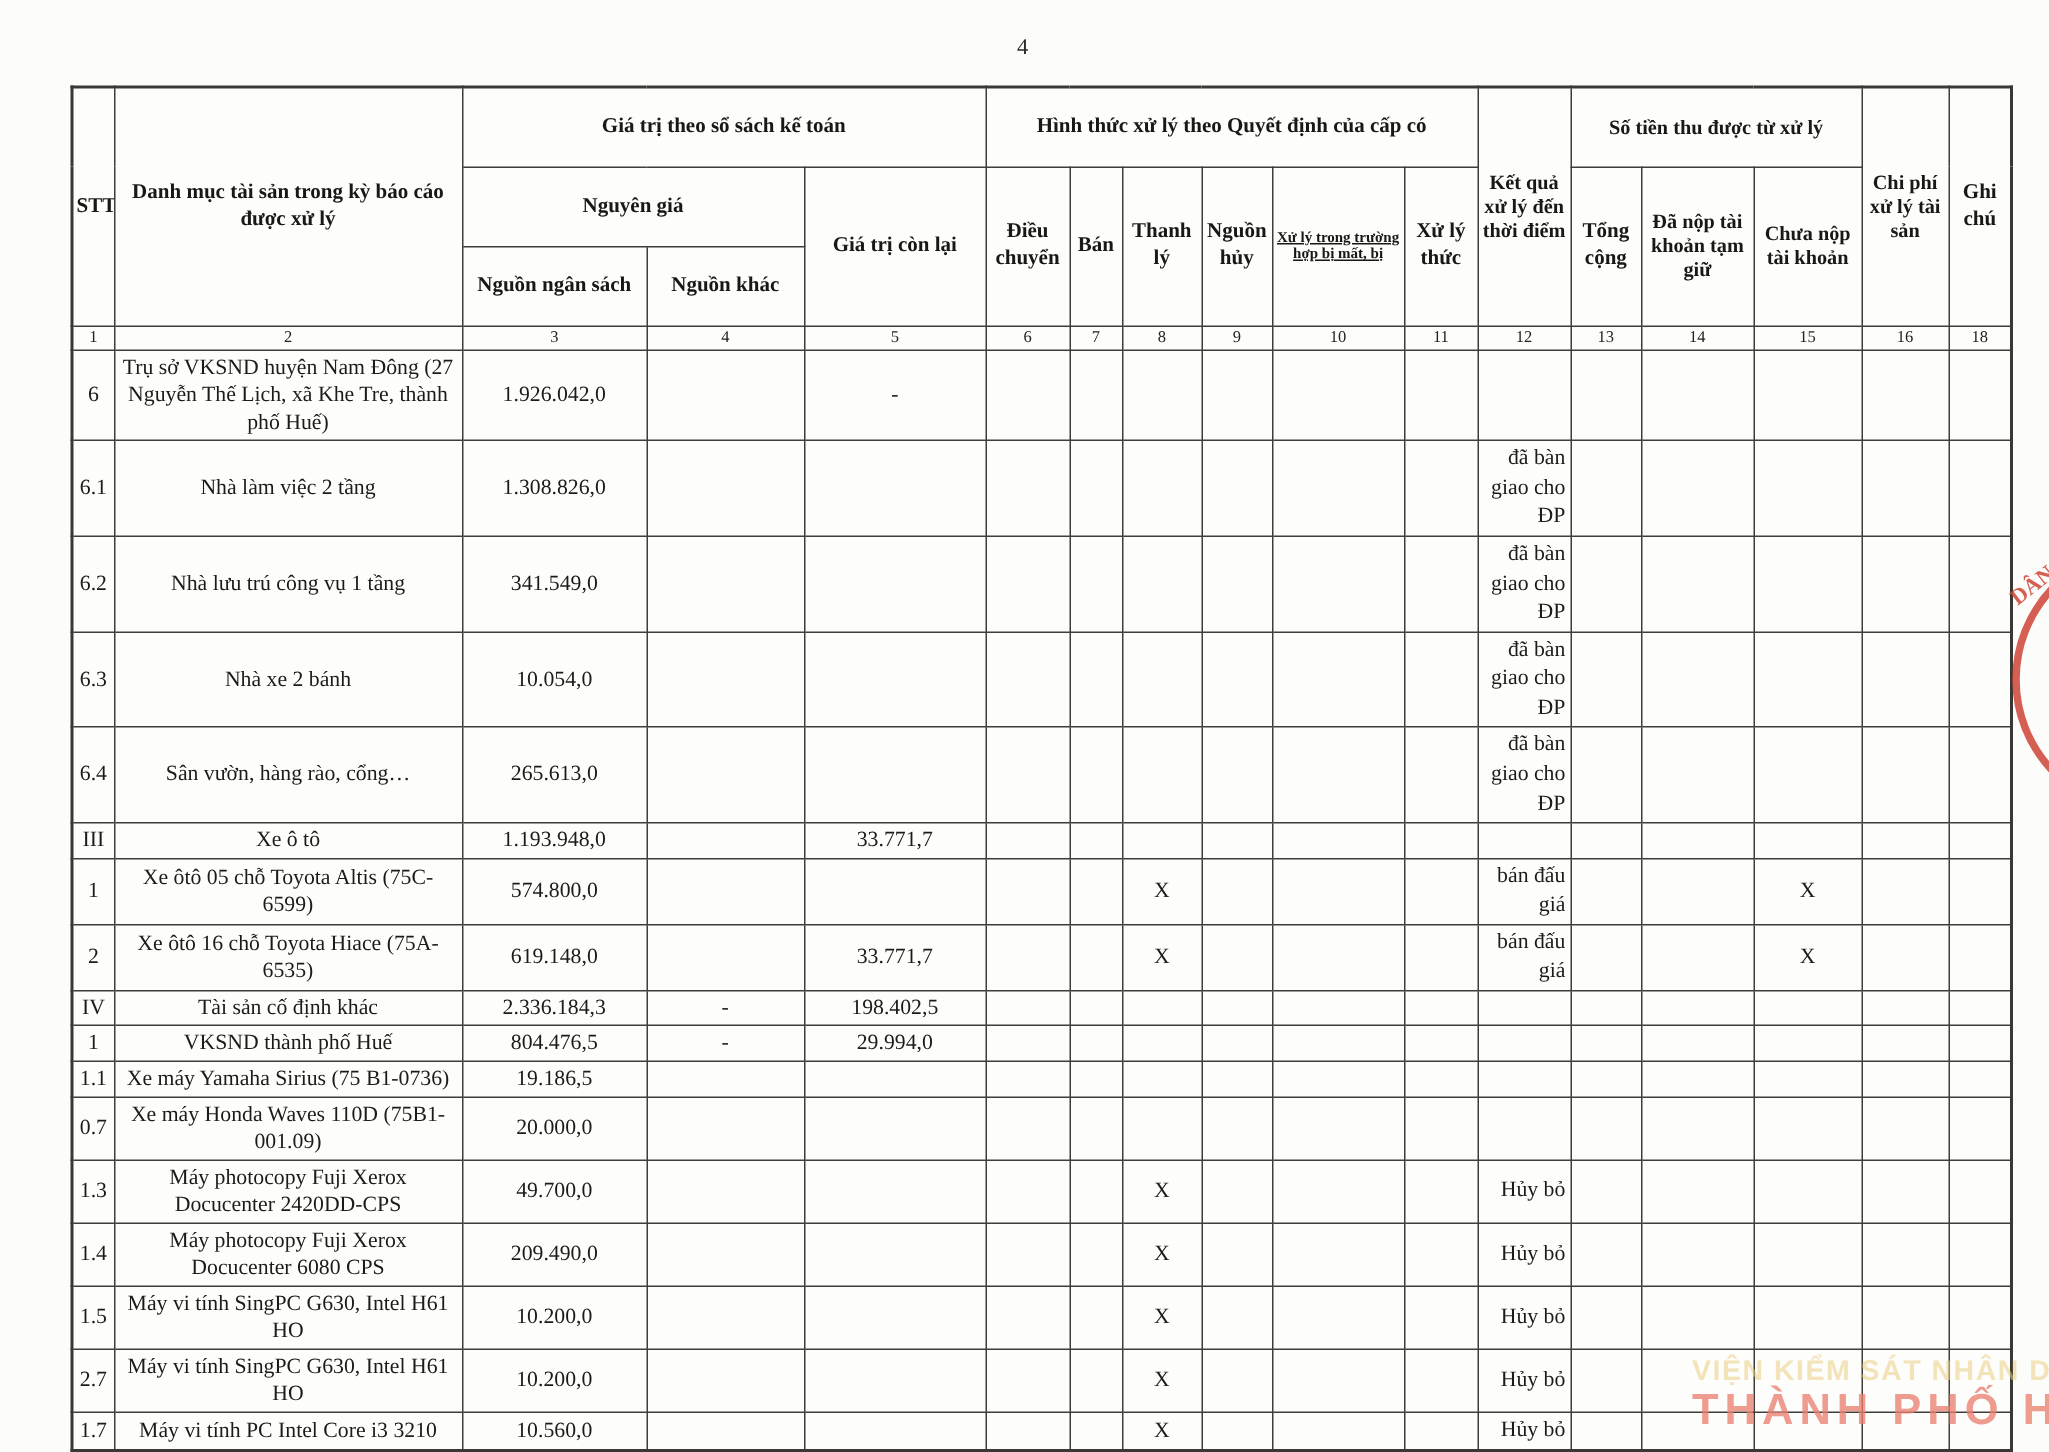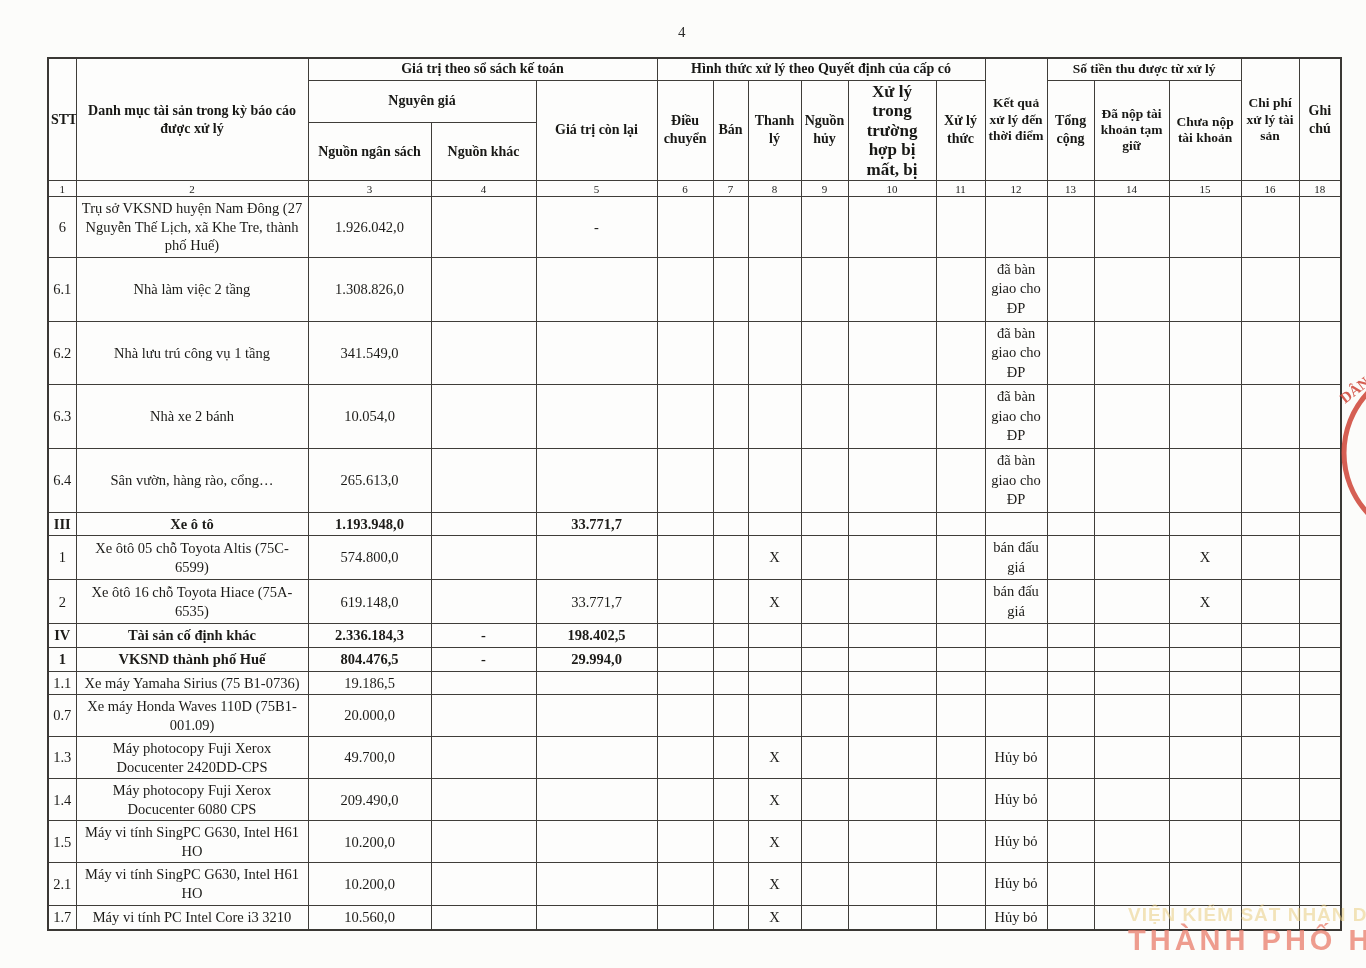--- a/index.html
+++ b/index.html
@@ -18,38 +18,38 @@
     background:#fdfdfc;
   }
   .report-table th,.report-table td{
     border:1px solid #3f3d39;
     overflow:hidden;
     vertical-align:middle;
     line-height:1.28;
   }
   .report-table{border:2px solid #3a3834;}
   .report-table thead th{
-    font-weight:bold;font-size:14px;text-align:center;padding:1px 2px;color:#181815;
-  }
-  .report-table thead th.th-sm{font-size:17px;line-height:1.15;}
+    font-weight:bold;font-size:14px;text-align:center;padding:17px 2px;color:#181815;
+  }
+  .report-table thead th.th-sm{font-size:10px;line-height:1.15;text-decoration:underline;}
   .report-table thead th.th-md{font-size:13.5px;line-height:1.2;}
   .report-table thead tr.hdr-r1{height:22px;}
   .report-table thead tr.hdr-r2{height:26px;}
   .report-table thead tr.hdr-r3{height:36px;}
   .colnum-row td{
     font-size:11px;text-align:center;height:15px;padding:0;color:#22221f;
   }
   .report-table tbody td{
     font-size:14.5px;padding:2px 3px;color:#1c1b18;
   }
   td.name{text-align:center;padding-left:4px;padding-right:3px;}
   td.num{text-align:center;padding-right:5px;}
   td.ctr{text-align:center;}
-  td.result{text-align:center;font-size:13.5px;padding:2px 4px;line-height:1.35;}
-  tr.bold td{font-weight:bold;}
+  td.result{text-align:right;font-size:13.5px;padding:2px 4px;line-height:1.35;}
+  tr.bold td{font-weight:normal;}
   
   .stamp{
     position:absolute;left:1337px;top:358px;width:190px;height:190px;
     pointer-events:none;opacity:.85;
   }
   
   .watermark{
     position:absolute;left:1118px;top:898px;width:260px;height:64px;
     display:flex;align-items:center;gap:10px;pointer-events:none;
   }
@@ -418,21 +418,21 @@
         <td class="ctr"></td>
         <td class="ctr"></td>
         <td class="result">Hủy bỏ</td>
         <td class="ctr"></td>
         <td class="ctr"></td>
         <td class="ctr"></td>
         <td class="ctr"></td>
         <td class="ctr"></td>
       </tr>
       <tr>
-        <td class="ctr">2.1</td>
+        <td class="ctr">2.7</td>
         <td class="name">Máy vi tính SingPC G630, Intel H61 HO</td>
         <td class="num">10.200,0</td>
         <td class="num"></td>
         <td class="num"></td>
         <td class="ctr"></td>
         <td class="ctr"></td>
         <td class="ctr">X</td>
         <td class="ctr"></td>
         <td class="ctr"></td>
         <td class="ctr"></td>

